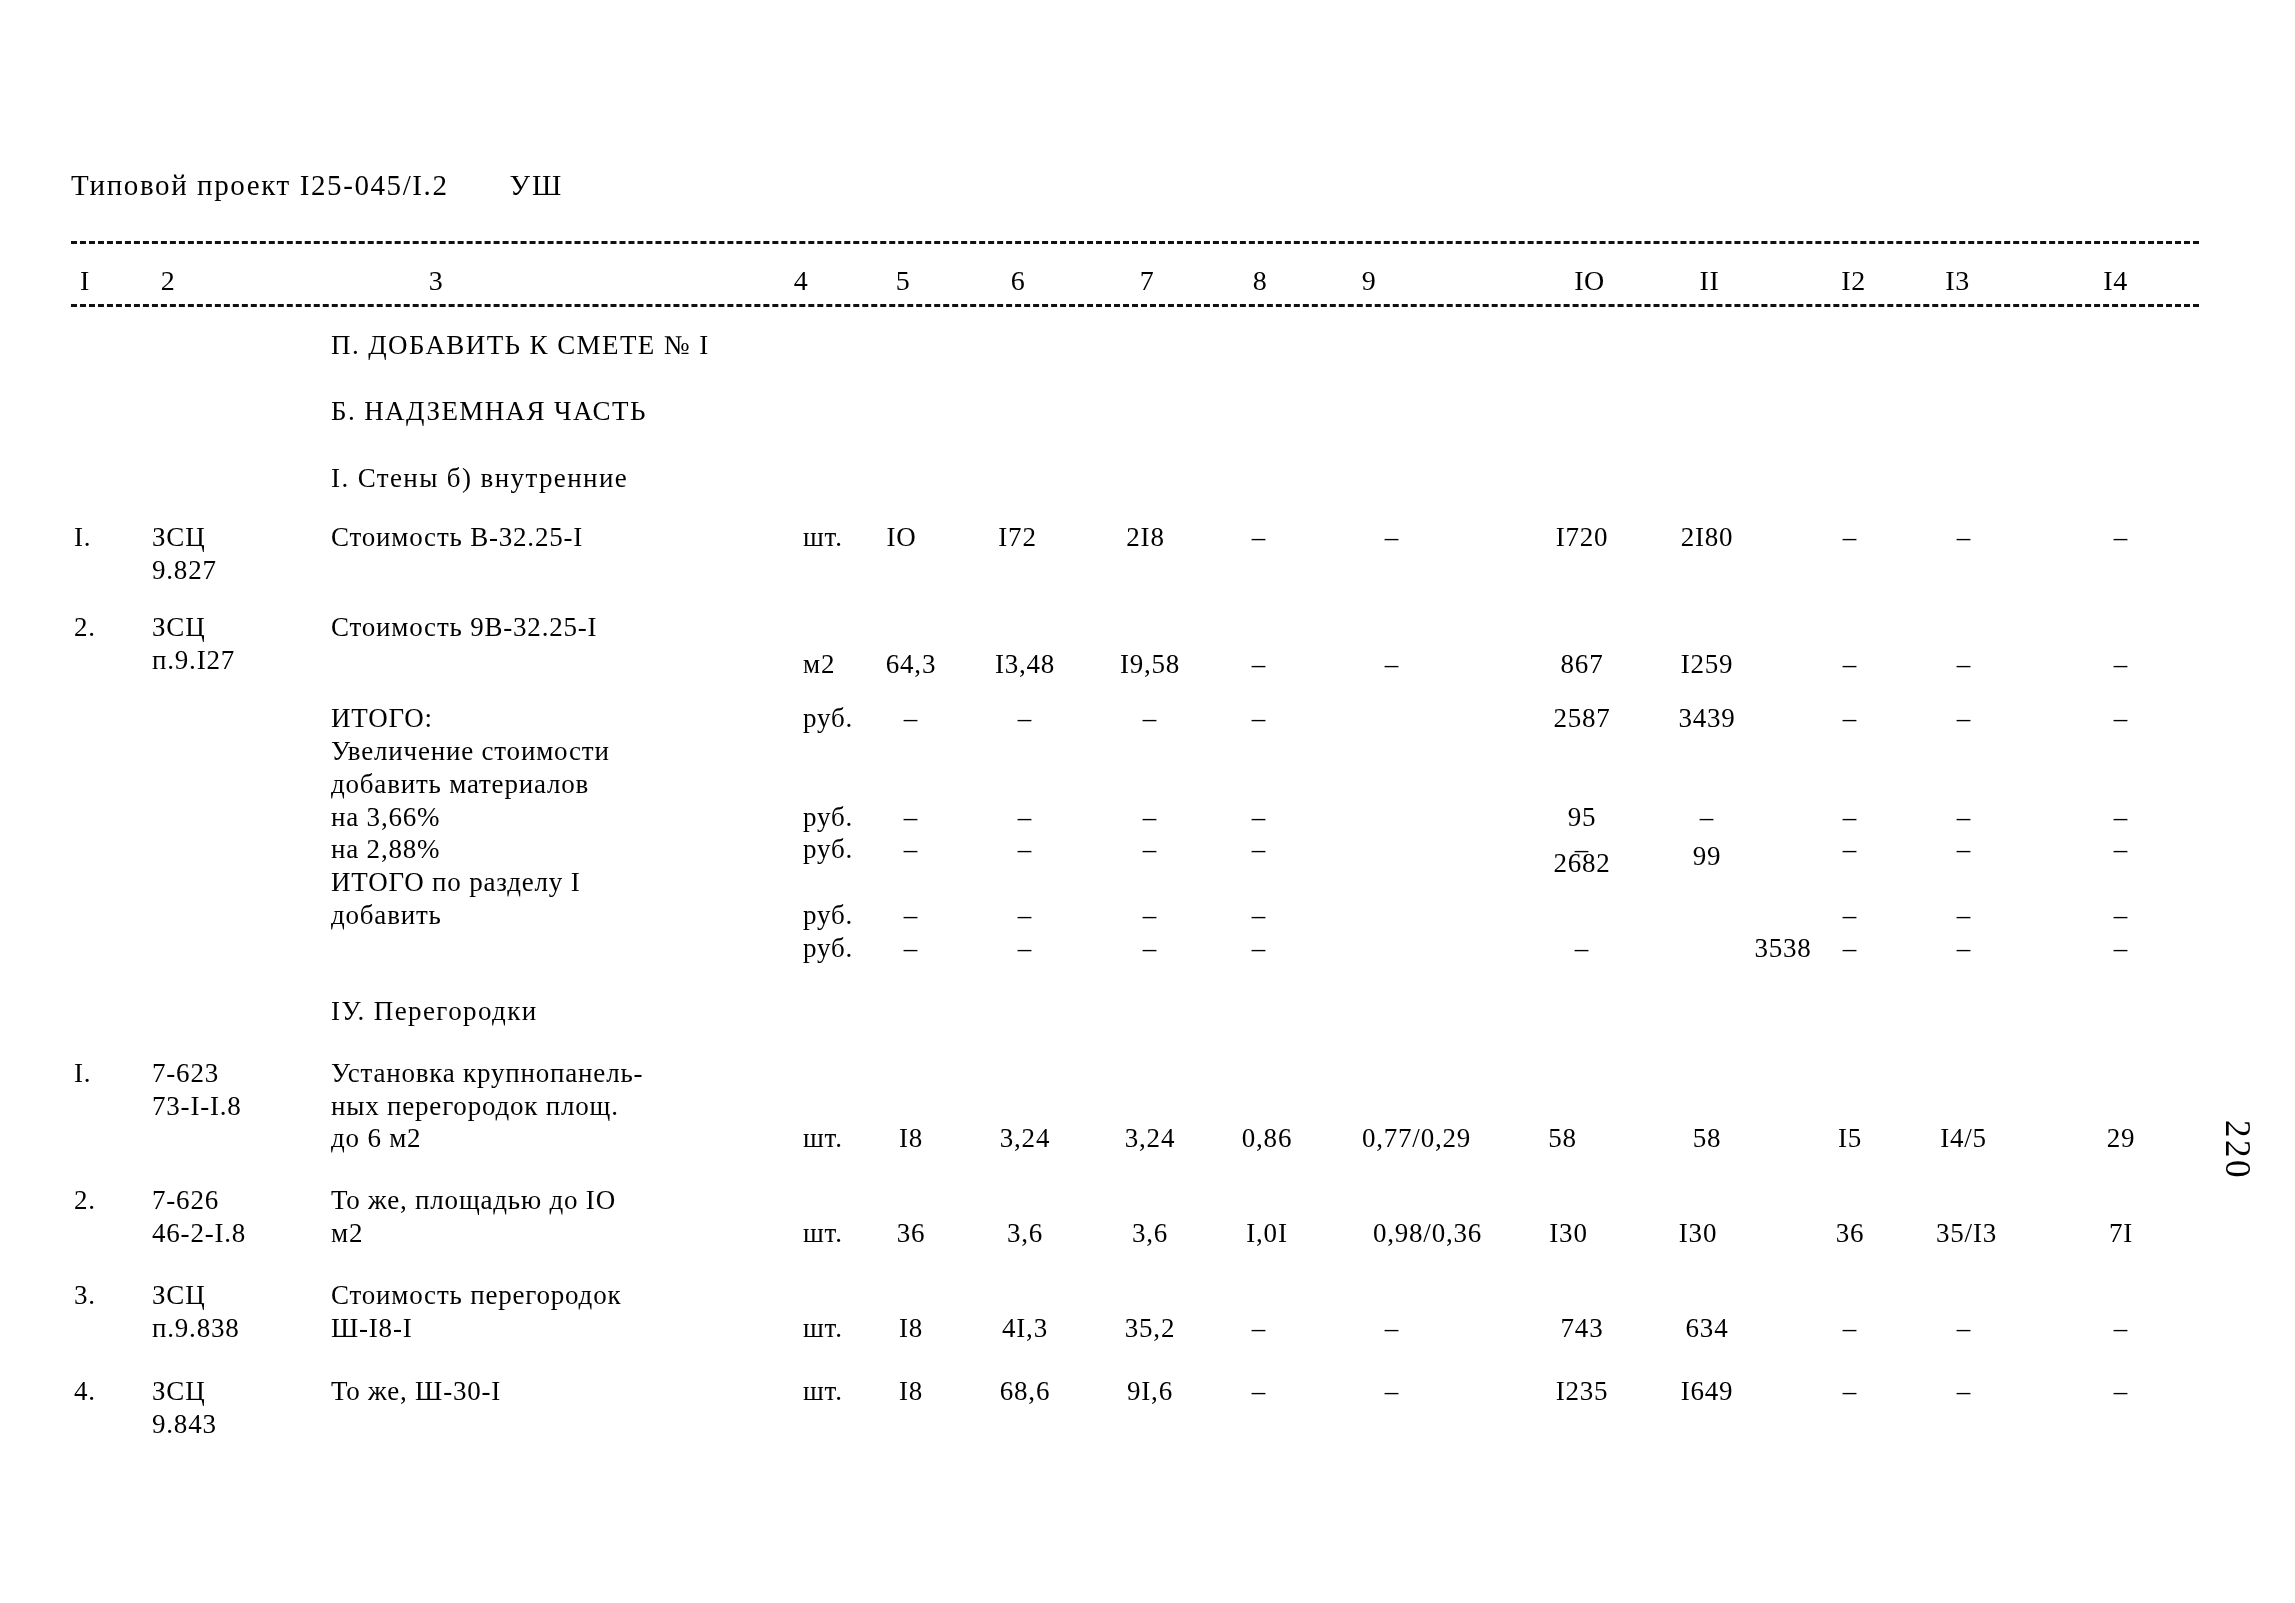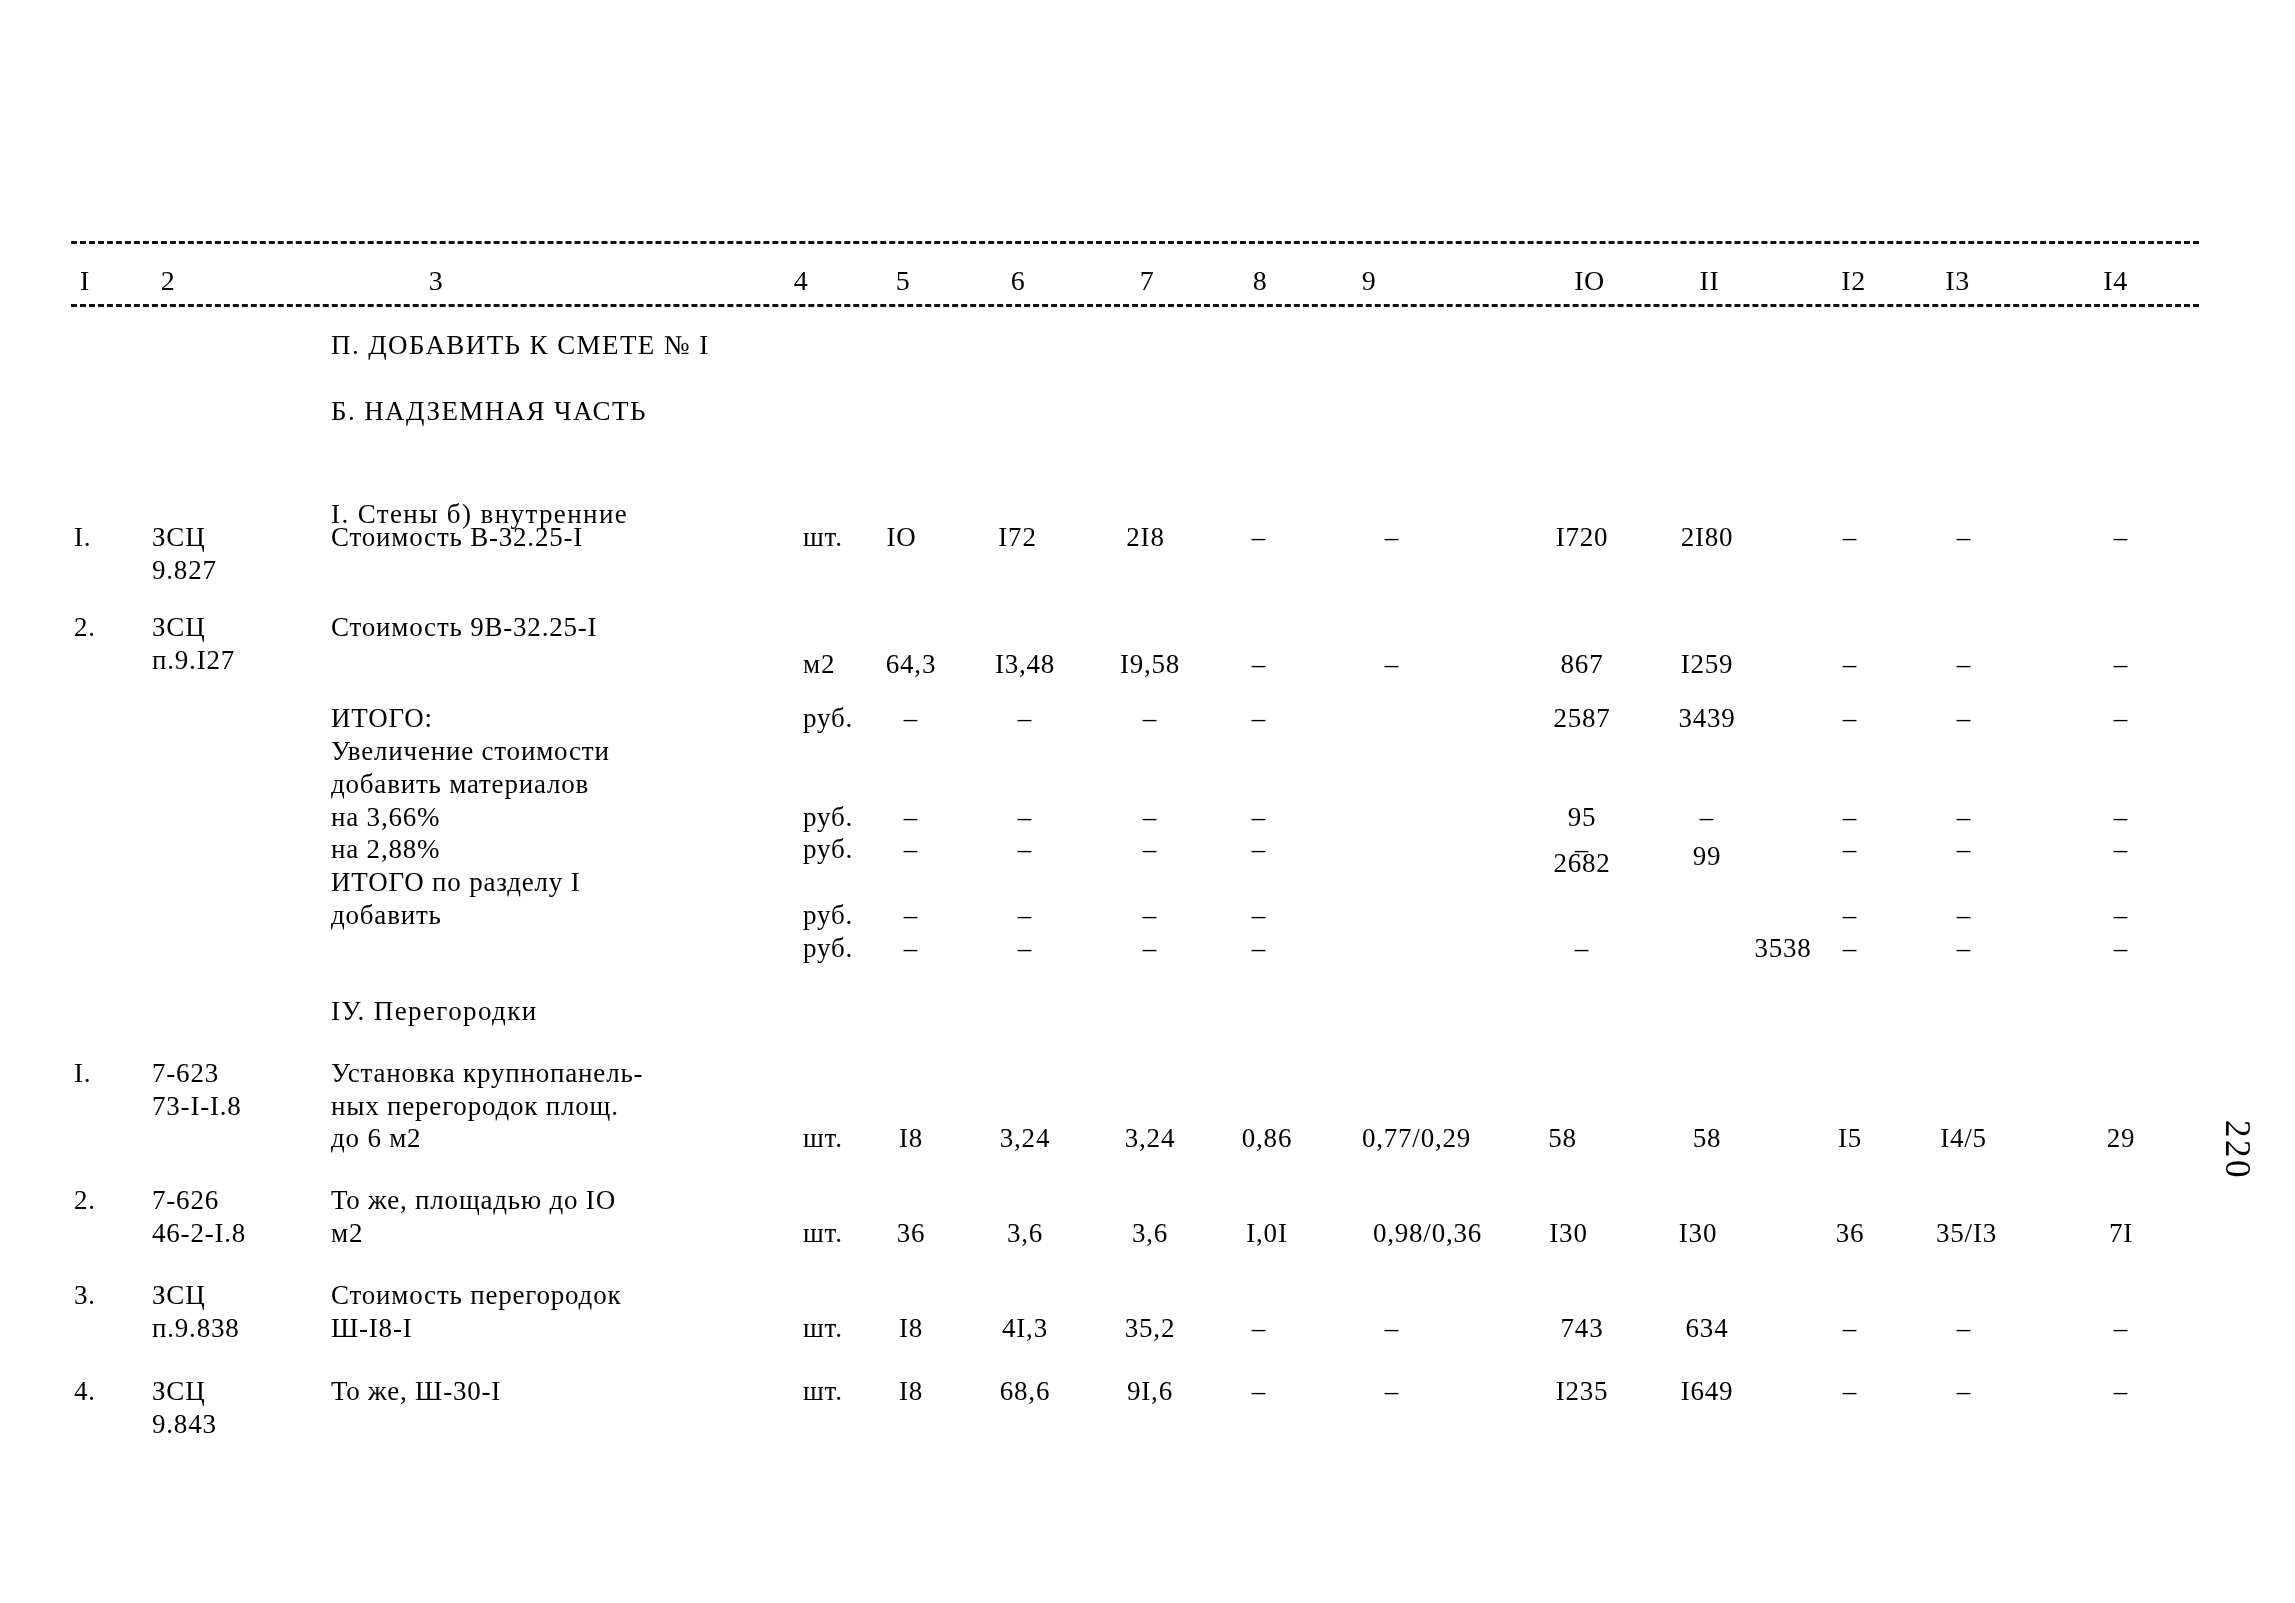--- a/index.html
+++ b/index.html
@@ -98,20 +98,21 @@
     transform-origin: center center;
     text-align: center;
     font-family: "Liberation Serif", serif;
   }
 </style>
 </head>
 <body>
 
 <div id="page">
 
+  <div class="doc-title"><span>Типовой проект</span><span> </span><span>I25-045/I.2</span><span class="sheet-mark">УШ</span></div>
 
   <div class="dash-rule top-rule"></div>
   <div class="dash-rule head-rule"></div>
 
   <div class="col-head" style="left:66px;  width:38px;">I</div>
   <div class="col-head" style="left:149px;  width:38px;">2</div>
   <div class="col-head" style="left:417px;  width:38px;">3</div>
   <div class="col-head" style="left:782px; width:38px;">4</div>
   <div class="col-head" style="left:884px; width:38px;">5</div>
   <div class="col-head" style="left:999px; width:38px;">6</div>
@@ -119,21 +120,21 @@
   <div class="col-head" style="left:1241px; width:38px;">8</div>
   <div class="col-head" style="left:1350px; width:38px;">9</div>
   <div class="col-head" style="left:1564px; width:51px;">IO</div>
   <div class="col-head" style="left:1684px; width:51px;">II</div>
   <div class="col-head" style="left:1828px; width:51px;">I2</div>
   <div class="col-head" style="left:1932px; width:51px;">I3</div>
   <div class="col-head" style="left:2090px; width:51px;">I4</div>
 
   <div class="section-head" style="left:331px; top:330px;">П. ДОБАВИТЬ К СМЕТЕ № I</div>
   <div class="section-head" style="left:331px; top:396px;font-family:Liberation Serif, serif;">Б. НАДЗЕМНАЯ ЧАСТЬ</div>
-  <div class="section-head" style="left:331px; top:463px;margin-top:36px;">I. Стены б) внутренние</div>
+  <div class="section-head" style="left:331px; top:463px;">I. Стены б) внутренние</div>
   <div class="section-head" style="left:331px; top:996px;">IУ. Перегородки</div>
 
   <div class="cell c-num" style="left:74px; top:521px;">I.</div>
   <div class="cell c-code tight" style="left:152px; top:521px;">ЗСЦ</div>
   <div class="cell c-code tight" style="left:152px; top:554px;">9.827</div>
   <div class="cell c-desc" style="left:331px; top:521px;">Стоимость В-32.25-I</div>
   <div class="cell c-unit" style="left:803px;top:521px;">шт.</div>
   <div class="cell c-val" style="left:867px;top:521px;width:69px;">IO</div>
   <div class="cell c-val" style="left:970px;top:521px;width:95px;">I72</div>
   <div class="cell c-val" style="left:1092px;top:521px;width:107px;">2I8</div>

